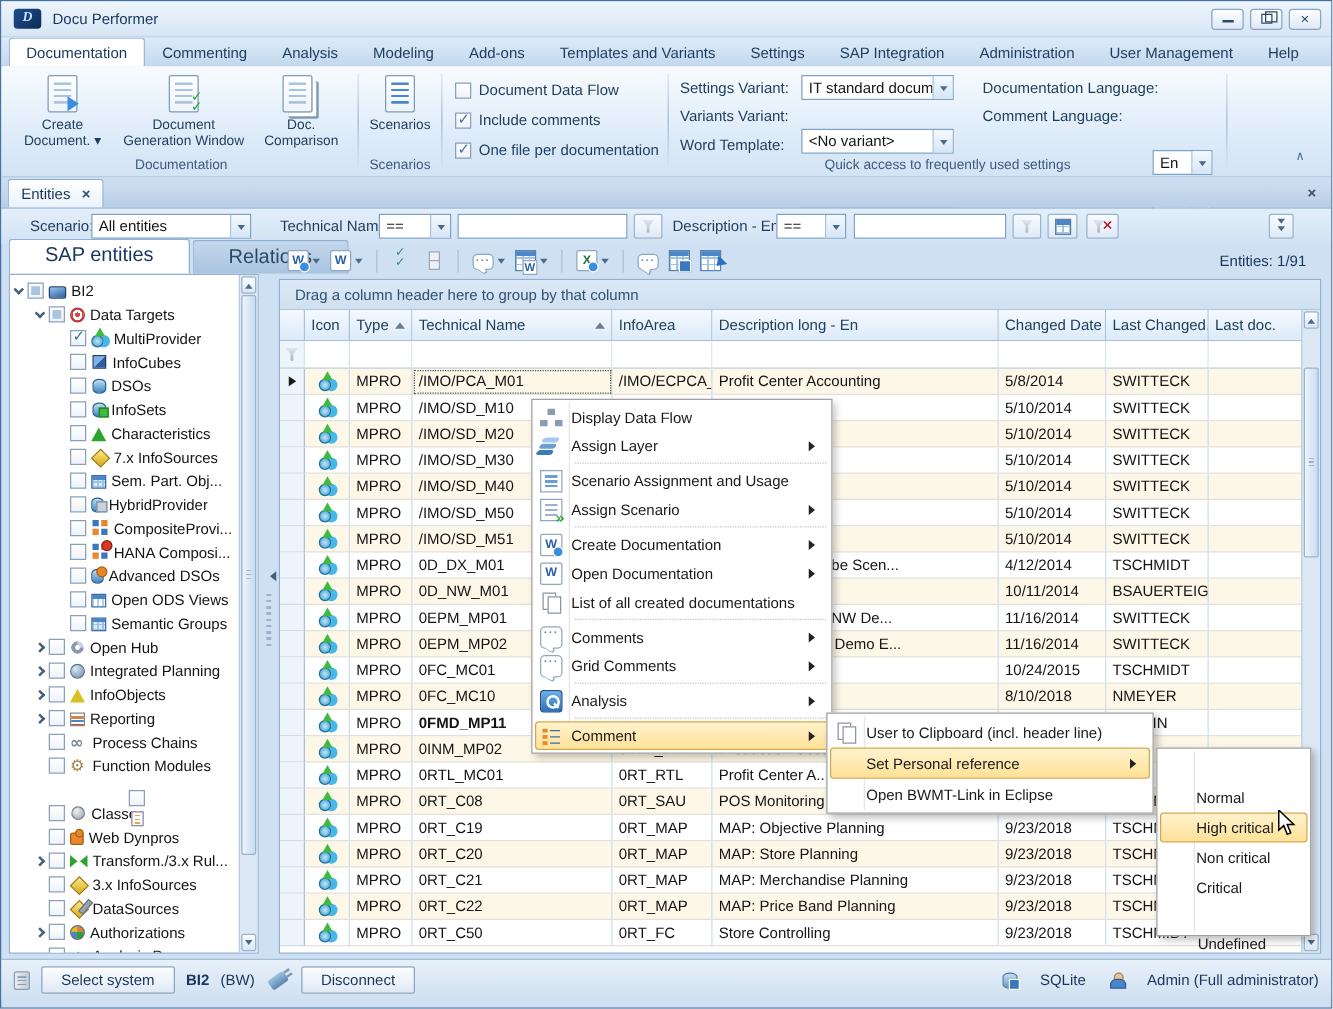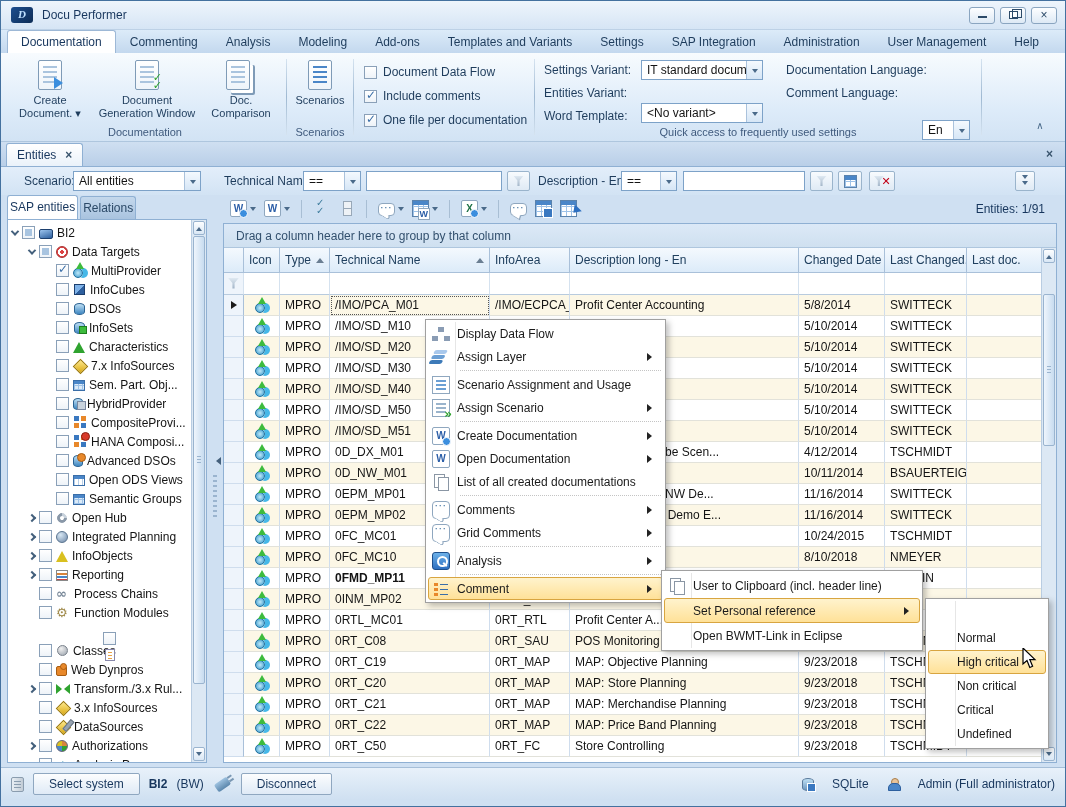--- a/index.html
+++ b/index.html
@@ -55,21 +55,21 @@
   
   .filterbar{position:absolute;left:0;top:166px;right:0;height:28px;background:linear-gradient(#e3eefa,#d2e3f4);font-size:12px;color:#1e3c5c}
   .fb{position:absolute;top:4px;height:20px;display:flex;align-items:center}
   .finput{height:20px;border:1px solid #7da2c8;background:#fff;font:12px "Liberation Sans",sans-serif;padding:0 3px;width:100%}
   .fbtn{height:20px;border:1px solid #9ab4cc;background:linear-gradient(#f8fbfe,#dfeaf5);display:flex;align-items:center;justify-content:center;border-radius:2px;gap:0}
   .fun{width:11px;height:11px;background:linear-gradient(#dfe9f2,#9fb2c6);clip-path:polygon(2% 0,98% 0,60% 45%,60% 96%,40% 96%,40% 45%)}
   .redx{color:#c00016;font-weight:bold;font-size:11px;margin-left:-3px;line-height:1}
 
   
   .lptabs{position:absolute;left:6px;top:193px;height:25px;display:flex;align-items:flex-end;gap:2px}
-  .lptab{padding:4px 2px;font-size:12px;border:1px solid #8fb0d3;border-bottom:none;border-radius:3px 3px 0 0;background:linear-gradient(#c4d8ec,#a9c3df);color:#2c4a68;white-space:nowrap}
+  .lptab{padding:4px 28px;font-size:16px;border:1px solid #8fb0d3;border-bottom:none;border-radius:3px 3px 0 0;background:linear-gradient(#c4d8ec,#a9c3df);color:#2c4a68;white-space:nowrap}
   .lptab.active{background:#fff;color:#17365d;padding-bottom:5px}
   .treebox{position:absolute;left:6px;top:218px;width:200px;height:544px;background:#fff;border:1px solid #8fb0d3;overflow:hidden}
   .tree{position:absolute;left:2px;top:3px;right:16px;bottom:0;overflow:hidden}
   .trow{height:19px;display:flex;align-items:center;font-size:12px;color:#141414;gap:4px;white-space:nowrap}
   .xp{flex:none;width:6px;height:6px;border-right:2px solid #44607c;border-bottom:2px solid #44607c}
   .xp.open{transform:rotate(45deg) translate(-1px,-1px)}
   .xp.closed{transform:rotate(-45deg)}
   .xp.none{visibility:hidden}
   .tl{overflow:hidden;text-overflow:ellipsis}
 
@@ -280,21 +280,21 @@
     <div class="ribsep" style="left:533px"></div>
     <div class="ribgroup" id="rg-quick" style="left:535px;width:444px">
       <div class="grplabel">Quick access to frequently used settings</div>
     <div class="fldrow fldlabel" style="left: 8px; top: 6px;">Settings Variant:</div>
         <div class="fldrow combo" style="left: 105px; top: 6px; width: 122px;">
           <span class="cval">IT standard documen...</span>
           <span class="cbtn">
             <span class="darr"></span>
           </span>
         </div>
-        <div class="fldrow fldlabel" style="left: 8px; top: 29px;">Entities Variant:</div>
+        <div class="fldrow fldlabel" style="left: 8px; top: 29px;">Variants Variant:</div>
         <div class="fldrow combo" style="left: 105px; top: 29px; width: 122px;">
           <span class="cval">&lt;No variant&gt;</span>
           <span class="cbtn">
             <span class="darr"></span>
           </span>
         </div>
         <div class="fldrow fldlabel" style="left: 8px; top: 52px; text-align: right;">Word Template:</div>
         <div class="fldrow combo" style="left: 105px; top: 52px; width: 122px;">
           <span class="cval">Template.dotx (Local)</span>
           <span class="cbtn">
@@ -1045,21 +1045,21 @@
         <span class="mlabel">High critical</span>
       </div>
       <div class="mitem" style="height: 24px;">
         <span class="mic"></span>
         <span class="mlabel">Non critical</span>
       </div>
       <div class="mitem" style="height: 24px;">
         <span class="mic"></span>
         <span class="mlabel">Critical</span>
       </div>
-      <div class="mitem" style="height: 24px;">
+      <div class="mitem" style="height: 24px; flex-direction: column;">
         <span class="mic"></span>
         <span class="mlabel">Undefined</span>
       </div>
     </div>
 
   <div class="cursor" style="left:1021px;top:647px">
     <svg width="15" height="21" viewBox="0 0 15 21">
         <polygon points="1,0 1,16 5,12.5 7.8,19.5 10.6,18.3 7.8,11.6 13,11.6" fill="#fff" stroke="#000" stroke-width="1.2"></polygon>
       </svg>
   </div>

